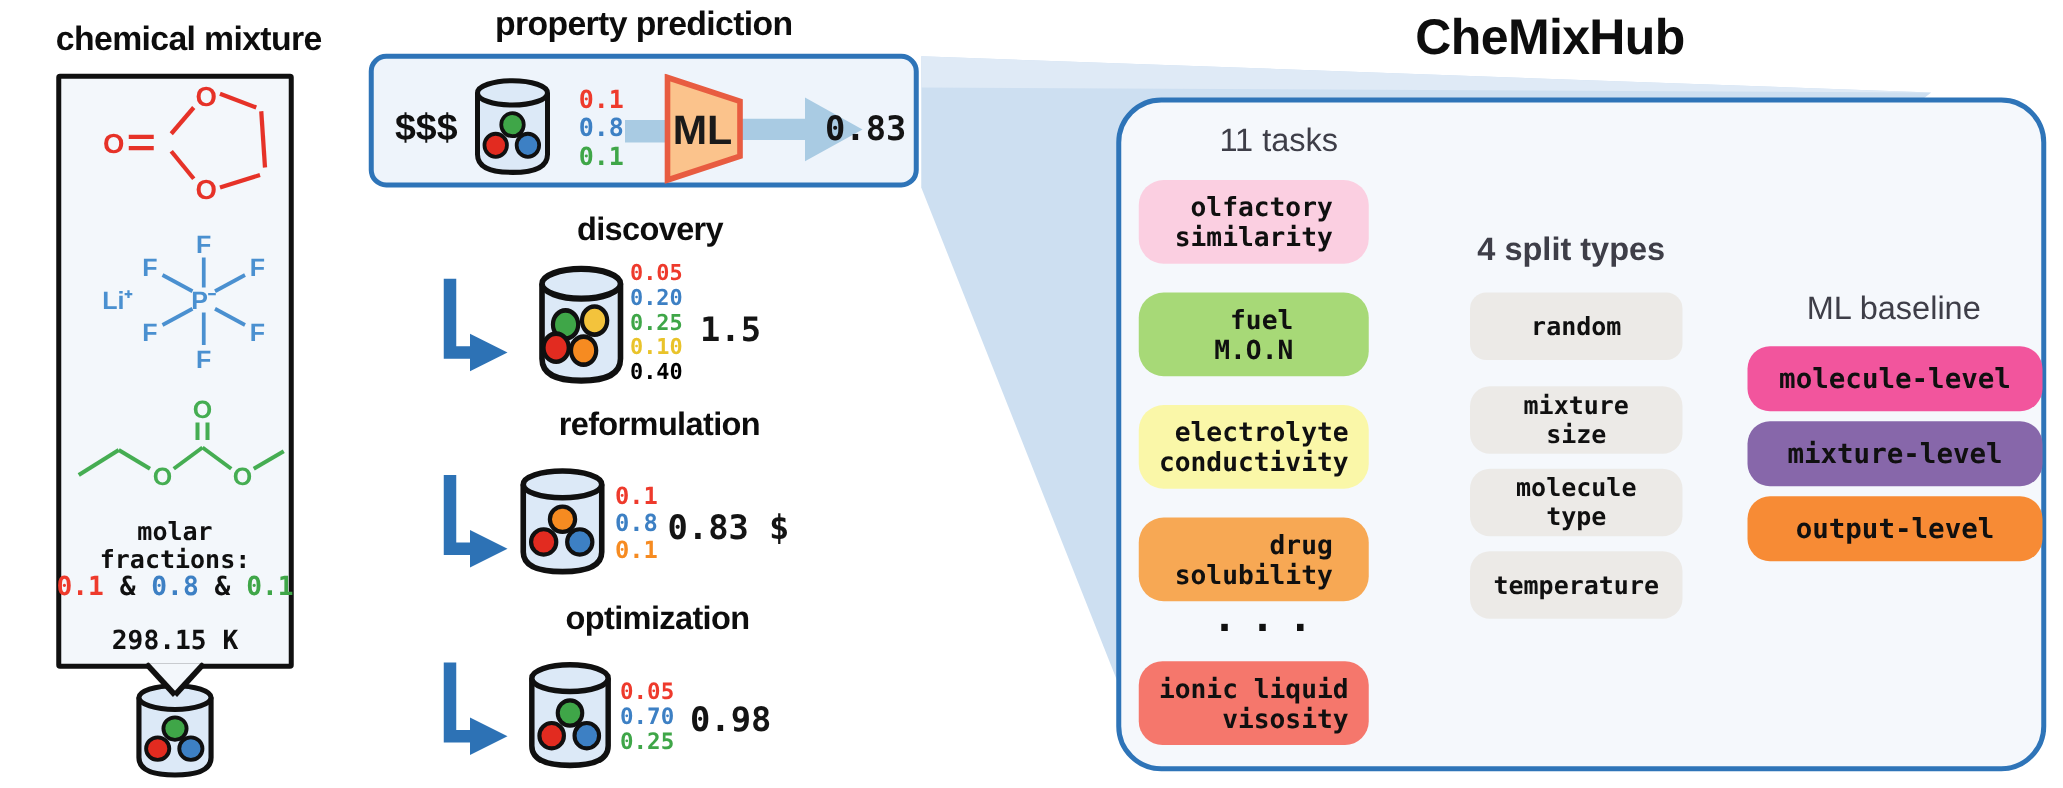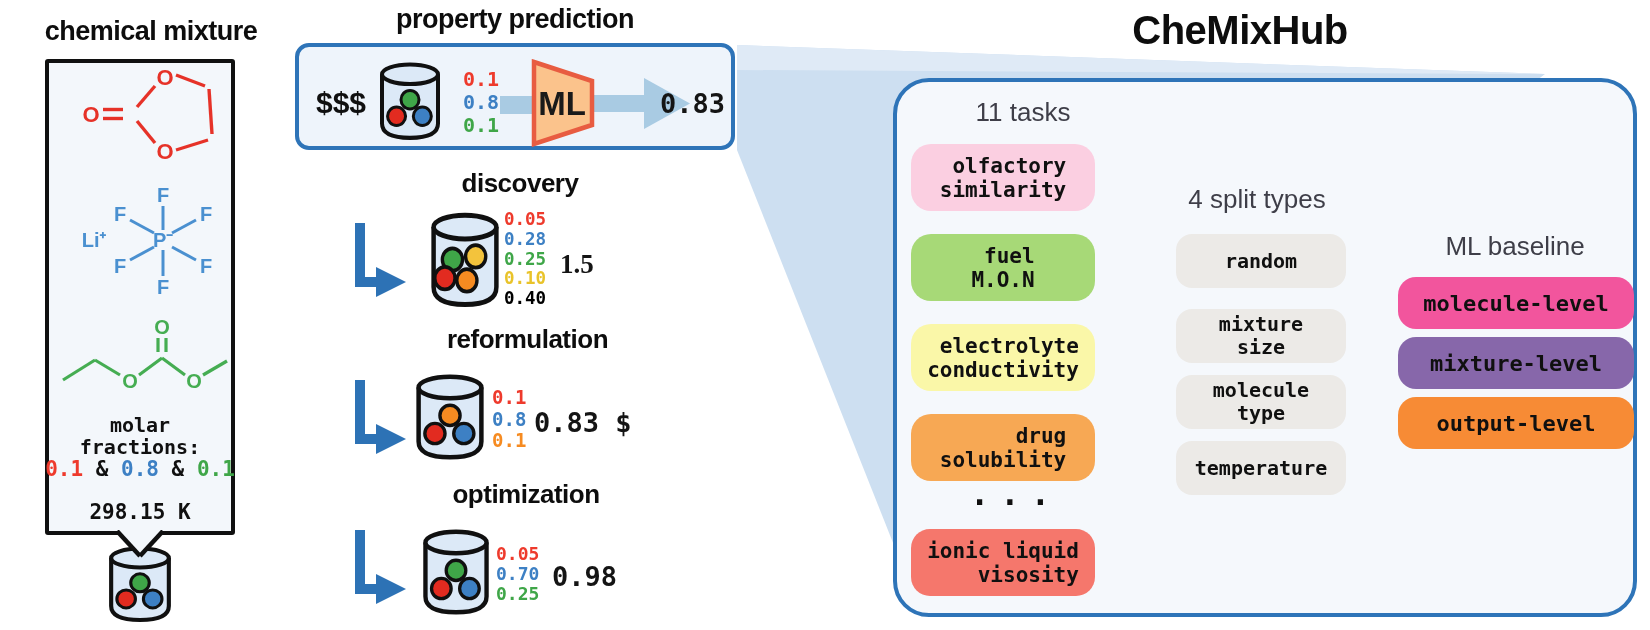--- a/index.html
+++ b/index.html
@@ -30,21 +30,21 @@
   .pill { display:flex; align-items:center; justify-content:center; text-align:center;
           font-family:"DejaVu Sans Mono", monospace; font-weight:bold; color:#101010;
           white-space:pre-line; }
   #tasks-pills { left:911px; top:144px; width:184px; display:flex; flex-direction:column; gap:23px; z-index:2; }
   #tasks-pills .pill { height:67px; border-radius:20px; font-size:21px; line-height:24px;text-align:right; }
   #tasks-pills .pill:nth-child(5) { margin-top:25px; }
   #tasks-header { left:948px; top:97px; width:150px; z-index:2; }
   #tasks-ellipsis { left:955px; top:474px; width:110px; height:40px; display:flex; align-items:center;
                     justify-content:center; font-size:32px; letter-spacing:11px; color:#101010;
                     text-indent:11px; z-index:2; }
-  #splits-header { left:1157px; top:184px; width:200px; z-index:2; }
+  #splits-header { left:1157px; top:184px; width:200px; z-index:2;font-weight:bold; }
   #splits-pills { left:1176px; top:234px; width:170px; display:flex; flex-direction:column; gap:12px; z-index:2; }
   #splits-pills .pill { height:54px; border-radius:16px; font-size:20px; line-height:23px; }
   #splits-pills .pill:first-child { margin-bottom:9px; }
   #baselines-header { left:1405px; top:231px; width:220px; z-index:2; }
   #baselines-pills { left:1398px; top:277px; width:236px; display:flex; flex-direction:column; gap:8px; z-index:2; }
   #baselines-pills .pill { height:52px; border-radius:18px; font-size:22px; }
   svg { display:block; }
 </style>
 </head>
 <body>
@@ -181,26 +181,26 @@
         <path d="M5,12 L5,60 Q5,74 33,74 Q61,74 61,60 L61,12" fill="#dce9f7" stroke="#101010" stroke-width="4"></path>
         <ellipse cx="33" cy="12" rx="28" ry="9.5" fill="#dce9f7" stroke="#101010" stroke-width="4"></ellipse>
         <circle cx="21.8" cy="38.04" r="9" fill="#3fa648" stroke="#101010" stroke-width="3"></circle>
         <circle cx="42.52" cy="35.56" r="9" fill="#f3c33c" stroke="#101010" stroke-width="3"></circle>
         <circle cx="15.08" cy="52.92" r="9" fill="#e22b20" stroke="#101010" stroke-width="3"></circle>
         <circle cx="34.68" cy="54.779999999999994" r="9" fill="#f68b21" stroke="#101010" stroke-width="3"></circle>
       </svg>
     </div>
   <div class="abs mono stack" style="left:504px; top:210px; font-size:17.5px; line-height:19.8px;">
       <div style="color: rgb(238, 58, 44);">0.05</div>
-      <div style="color: rgb(61, 128, 196);">0.28</div>
+      <div style="color: rgb(61, 128, 196);">0.20</div>
       <div style="color: rgb(63, 166, 72);">0.25</div>
       <div style="color: rgb(233, 195, 42);">0.10</div>
       <div style="color: #000000;">0.40</div>
     </div>
-  <div class="abs mono row-output" style="left:560px; top:249px; font-size:27px;font-family:Liberation Serif, serif;">1.5</div>
+  <div class="abs mono row-output" style="left:560px; top:249px; font-size:27px;">1.5</div>
 
   <div class="abs fig-title" style="left:410px; top:324px; width:235px; font-size:26px;">reformulation</div>
   <svg class="abs" style="left:352px; top:377px;" width="56" height="80" viewBox="0 0 56 80">
     <path d="M8,3 L8,62 L26,62" stroke="#2d72b5" stroke-width="10" fill="none"></path>
     <polygon points="24,47 54,62 24,77" fill="#2d72b5"></polygon>
   </svg>
   <div class="abs" style="left:413px; top:374px; width:74px; height:90px; z-index:2;">
       <svg viewBox="0 0 66 80" width="100%" height="100%" preserveAspectRatio="none">
         <path d="M5,12 L5,60 Q5,74 33,74 Q61,74 61,60 L61,12" fill="#dce9f7" stroke="#101010" stroke-width="4"></path>
         <ellipse cx="33" cy="12" rx="28" ry="9.5" fill="#dce9f7" stroke="#101010" stroke-width="4"></ellipse>
@@ -251,21 +251,21 @@
 conductivity</div>
       <div class="pill" style="background: rgb(247, 168, 84);">drug
 solubility</div>
       <div class="pill" style="background: rgb(245, 119, 108); border-radius: 19px;">ionic liquid
 visosity</div>
     </div>
   <div id="tasks-ellipsis" class="abs mono">...</div>
 
   <div id="splits-header" class="abs col-header">4 split types</div>
   <div id="splits-pills" class="abs">
-      <div class="pill" style="background: rgb(236, 234, 231);">random</div>
+      <div class="pill" style="background: rgb(236, 234, 231); border-radius: 13px;">random</div>
       <div class="pill" style="background: rgb(236, 234, 231); text-align: center;">mixture
 size</div>
       <div class="pill" style="background: rgb(236, 234, 231);">molecule
 type</div>
       <div class="pill" style="background: rgb(236, 234, 231);">temperature</div>
     </div>
 
   <div id="baselines-header" class="abs col-header">ML baseline</div>
   <div id="baselines-pills" class="abs">
       <div class="pill" style="background: rgb(242, 85, 157);">molecule-level</div>

